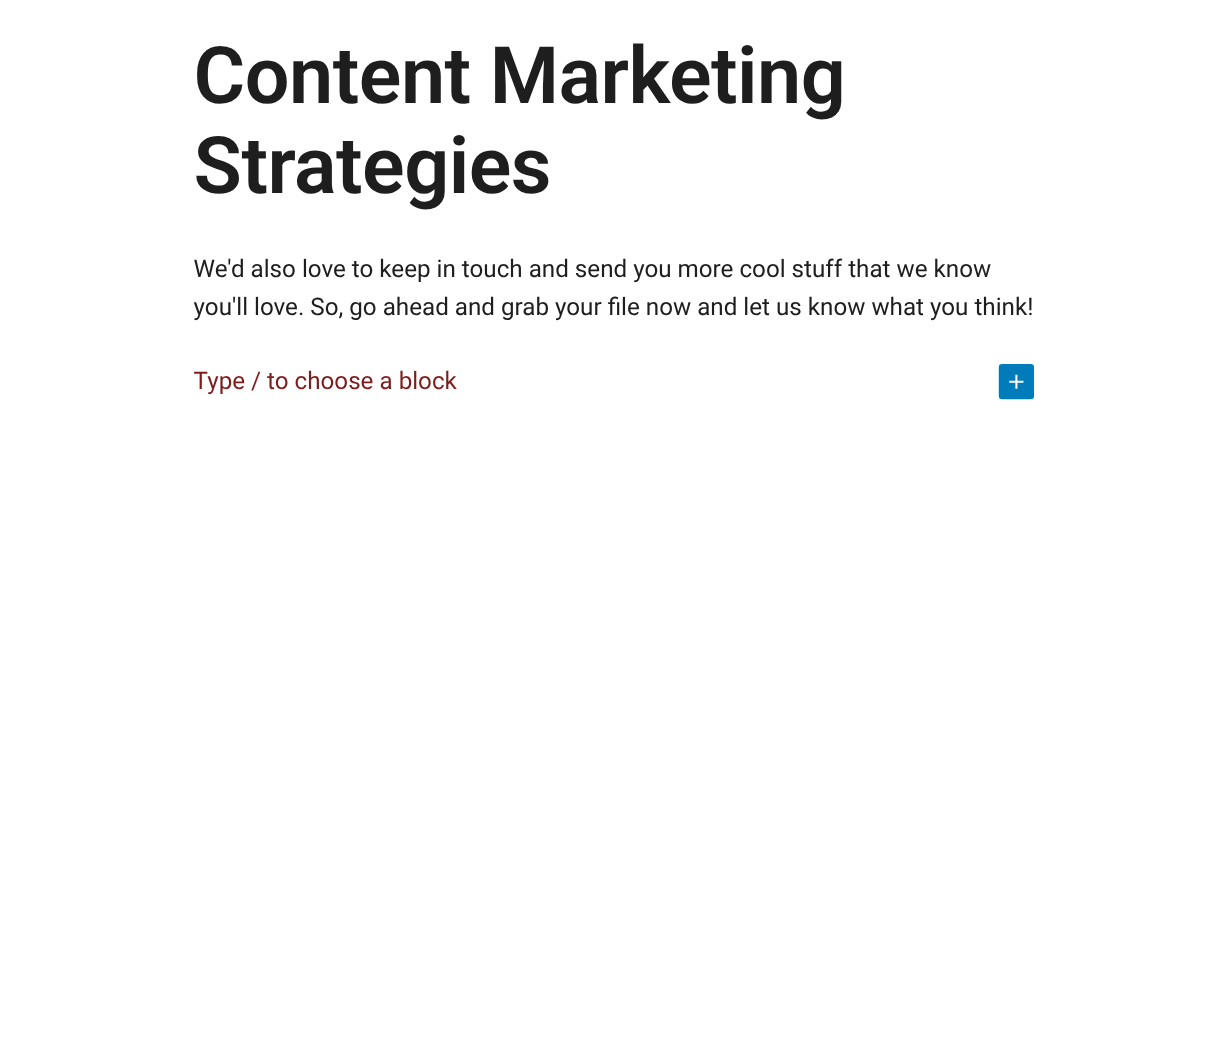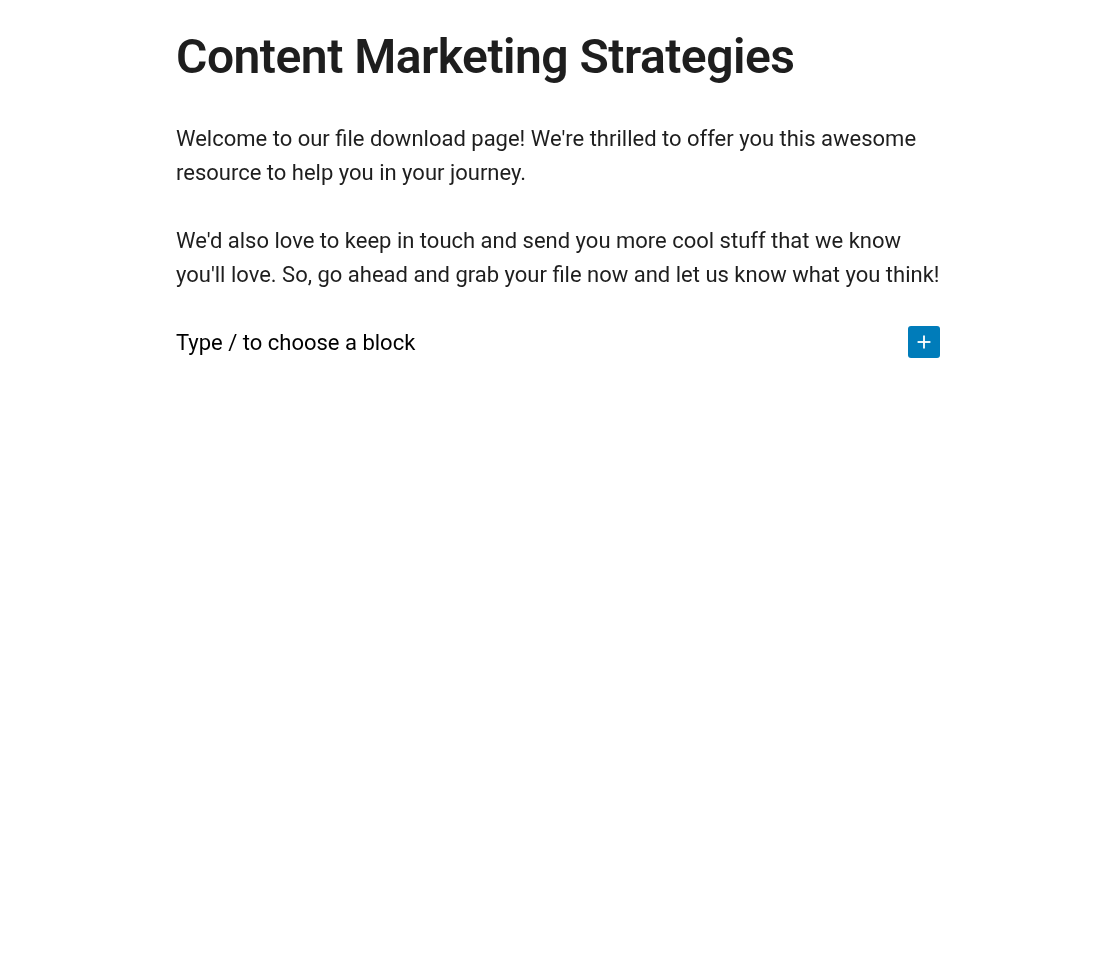--- a/index.html
+++ b/index.html
@@ -9,41 +9,41 @@
     background: #fff;
     color: #1e1e1e;
   }
   .editor {
     max-width: 940px;
     margin: 0 auto;
     padding: 30px 88px 40px;
     position: relative;
   }
   .title {
-    font-size: 48px;
+    font-size: 72px;
     font-weight: 600;
     line-height: 1.12;
     margin: 0 0 38px 0;
     letter-spacing: -0.5px;
   }
   .para {
     font-size: 22px;
     line-height: 1.55;
     margin: 0 0 34px 0;
     color: #1e1e1e;
   }
   .block-placeholder-row {
     display: flex;
     align-items: center;
     justify-content: space-between;
     margin-top: 8px;
   }
   .block-placeholder {
     font-size: 22px;
-    color: #000000;
+    color: #7f1d1d;
   }
   .add-block-btn {
     width: 32px;
     height: 32px;
     background: #007cba;
     color: #fff;
     display: flex;
     align-items: center;
     justify-content: center;
     cursor: pointer;
@@ -125,21 +125,20 @@
     pointer-events: none;
   }
 </style>
 </head>
 <body>
 
 <div class="editor">
 
   <h1 class="title">Content Marketing Strategies</h1>
 
-  <p class="para">Welcome to our file download page! We're thrilled to offer you this awesome resource to help you in your journey.</p>
   <p class="para">We'd also love to keep in touch and send you more cool stuff that we know you'll love. So, go ahead and grab your file now and let us know what you think!</p>
 
   <div class="block-placeholder-row">
     <div class="block-placeholder">Type / to choose a block</div>
     <div class="add-block-btn">
       <svg viewBox="0 0 24 24" fill="none" stroke="currentColor" stroke-width="2">
         <line x1="12" y1="5" x2="12" y2="19"></line>
         <line x1="5" y1="12" x2="19" y2="12"></line>
       </svg>
     </div>

